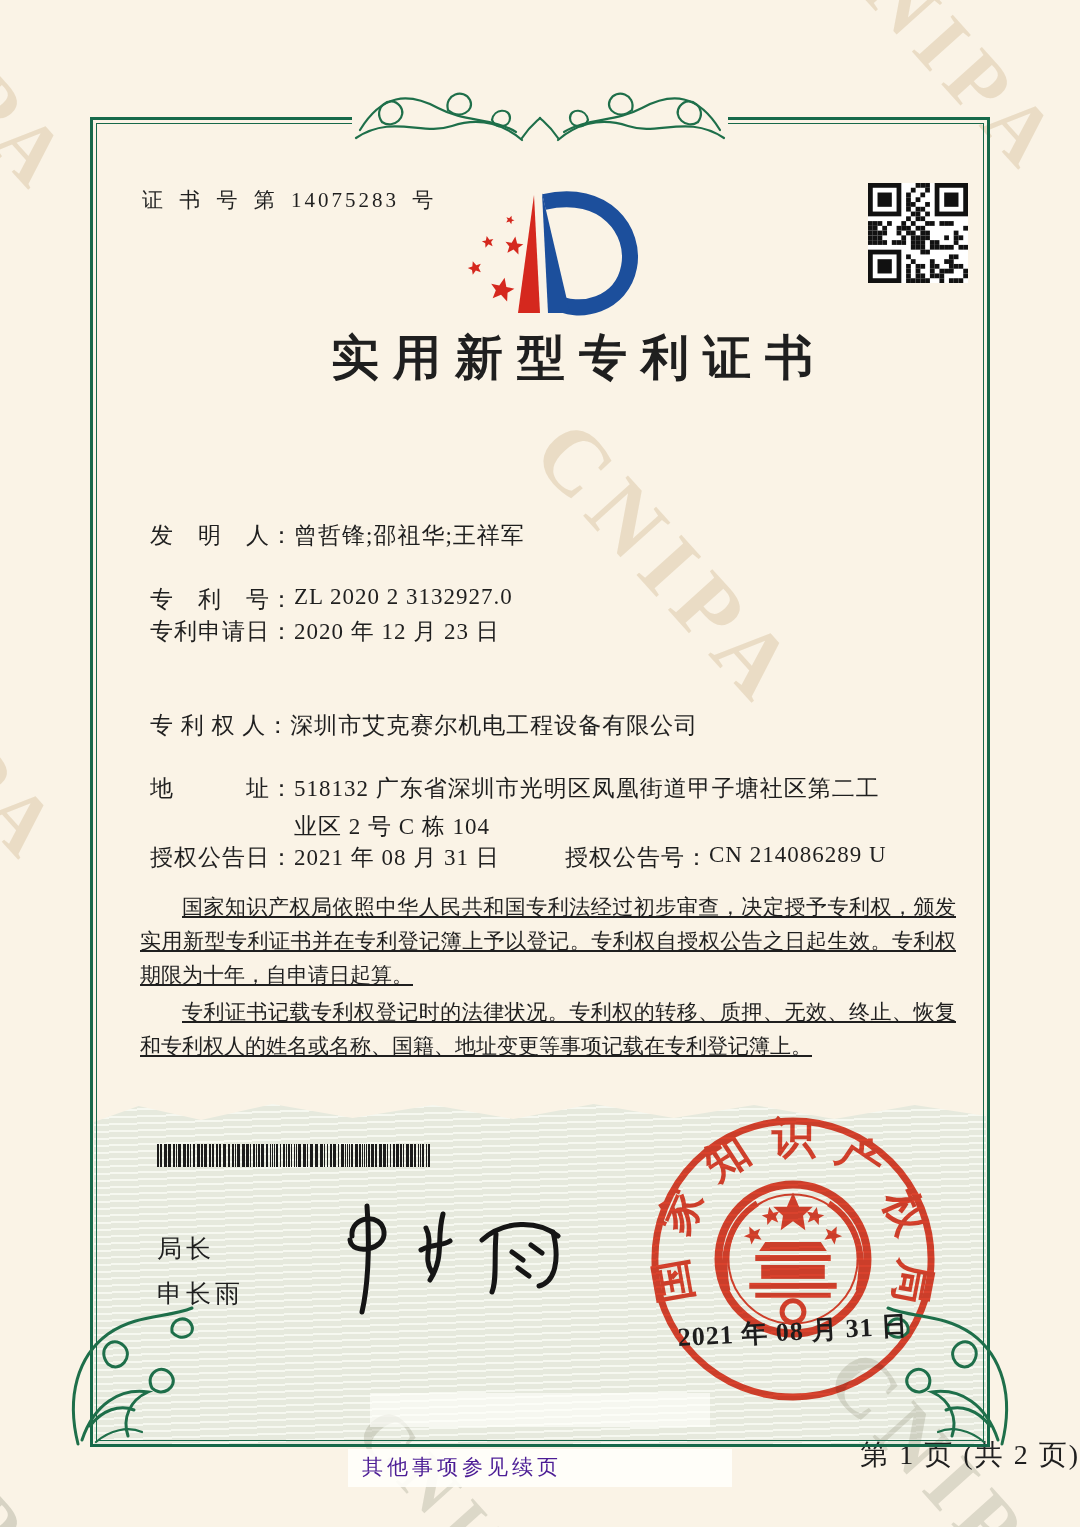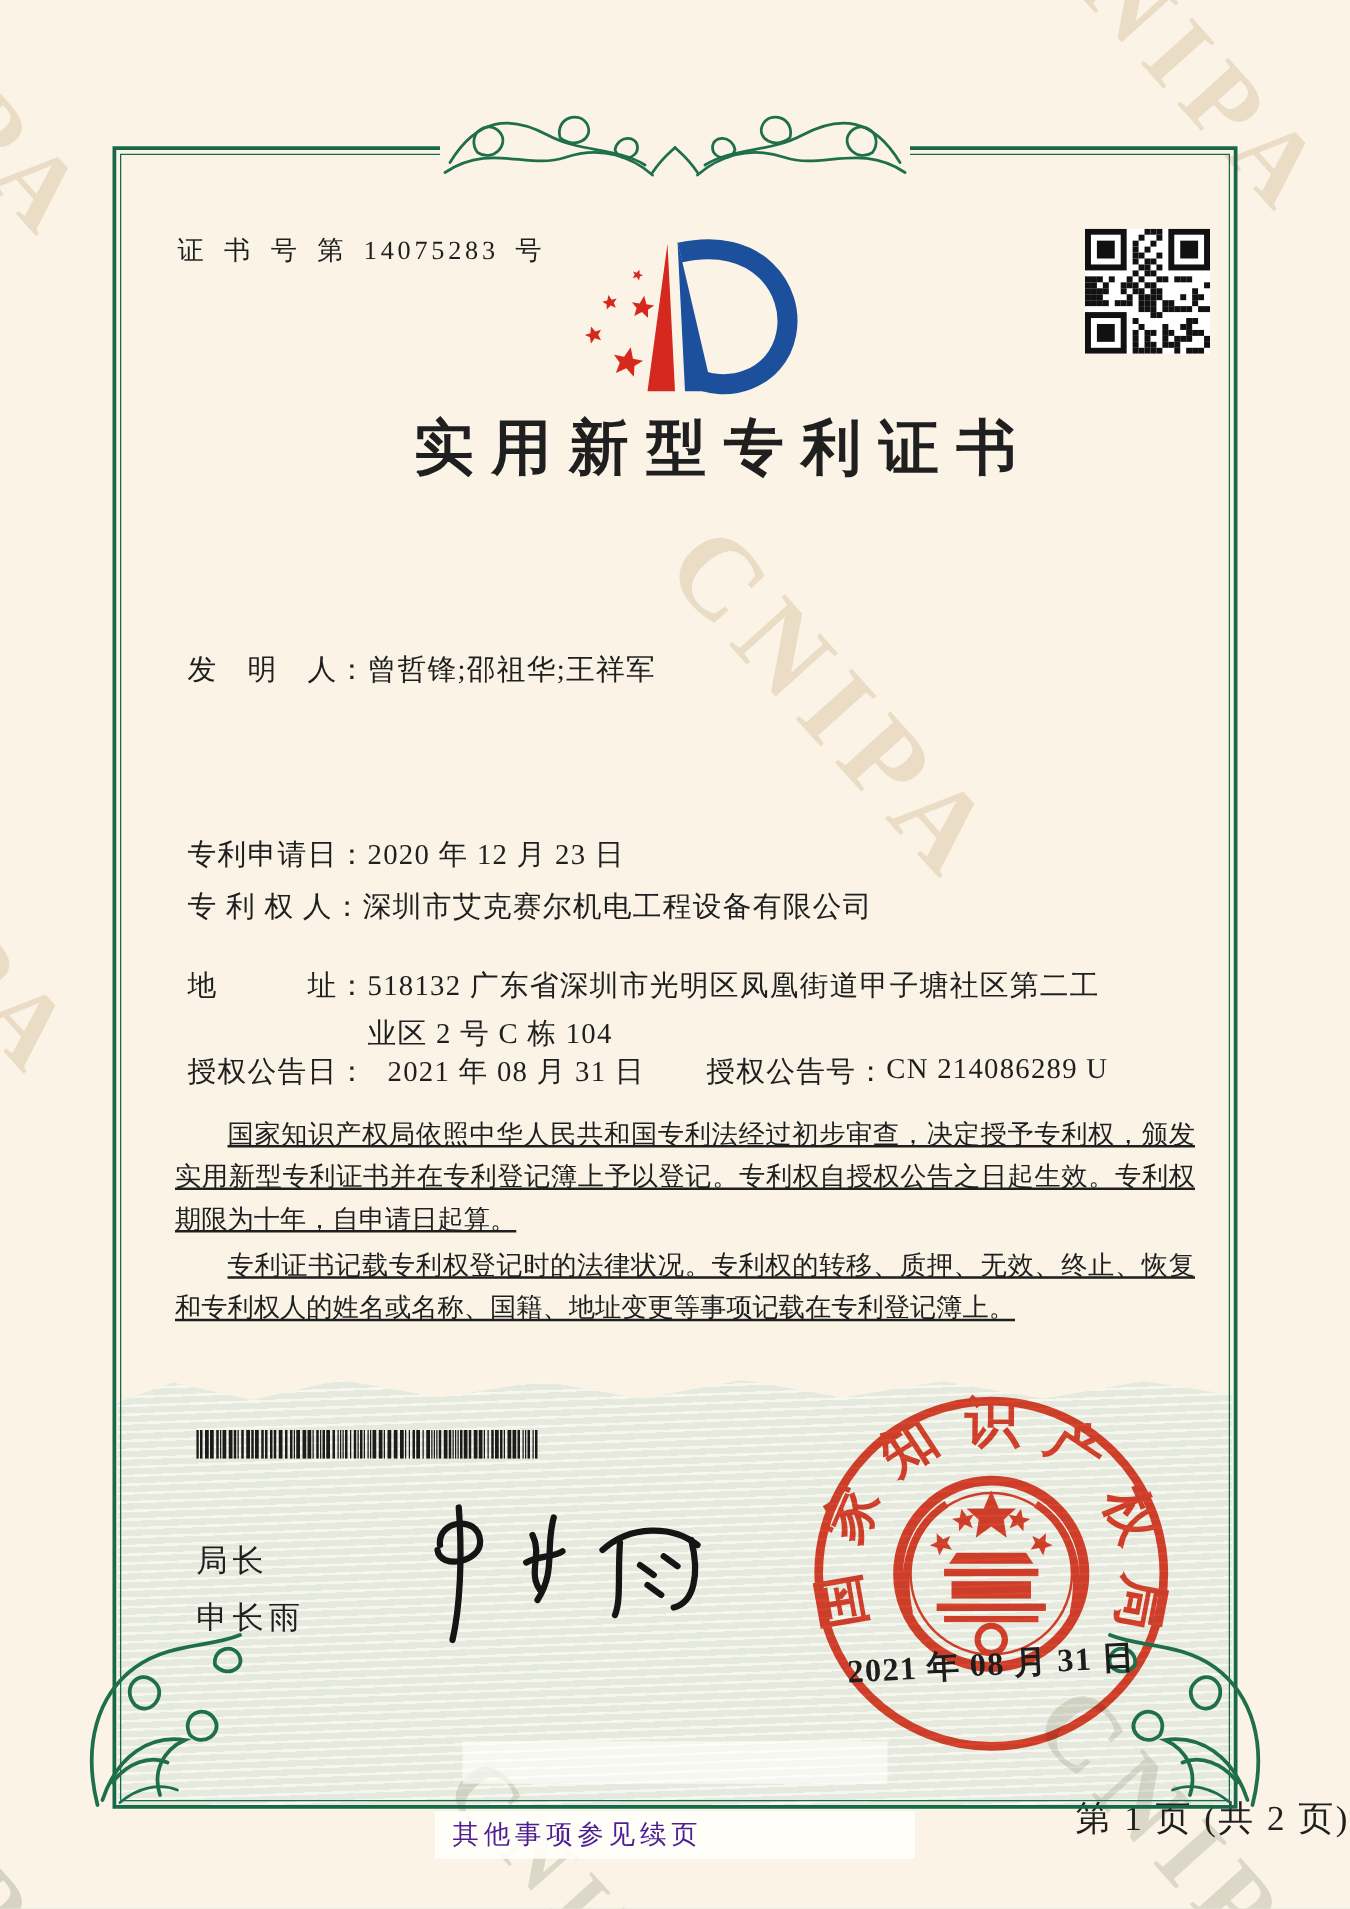--- a/index.html
+++ b/index.html
@@ -41,21 +41,21 @@
   #qr{position:absolute;left:868px;top:183px;width:100px;height:100px;background:#fff;
       z-index:3;}
   #title{position:absolute;left:0;top:326px;width:1080px;text-align:center;font-size:48px;
       font-weight:bold;letter-spacing:14px;text-indent:14px;z-index:3;padding-left:32px;}
 
   
   .row{position:absolute;left:150px;font-size:23px;z-index:3;display:flex;
       letter-spacing:1px;}
   .flabel{white-space:pre;}
   .fvalue{white-space:pre-line;}
-  #row-grant{width:800px;gap:16px;}
+  #row-grant{width:800px;}
   #grant-no-pair{position:absolute;left:415px;top:0;display:flex;}
 
   
   #paras{position:absolute;left:140px;top:890px;width:816px;font-size:21px;
       line-height:34px;text-align:justify;z-index:3;}
   #paras p{margin:0 0 3px 0;text-indent:2em;text-decoration:underline;}
 
   
   #barcode{position:absolute;left:157px;top:1144px;width:275px;height:23px;z-index:3;}
   #director-title{position:absolute;left:157px;top:1232px;font-size:25px;
@@ -303,21 +303,25 @@
         <rect x="90.47619047619048" y="95.23809523809524" width="4.761904761904762" height="4.761904761904762" fill="#111"></rect>
       </svg>
   </div>
 
   <div id="title">实用新型专利证书</div>
 
   <div class="row" style="top:520px">
     <span class="flabel">发　明　人：</span>
     <span class="fvalue">曾哲锋;邵祖华;王祥军</span>
   </div>
-  <div class="row" style="top:668px">
+  <div class="row" style="top:584px">
+    <span class="flabel">专　利　号：</span>
+    <span class="fvalue">ZL 2020 2 3132927.0</span>
+  </div>
+  <div class="row" style="top:616px">
     <span class="flabel">专利申请日：</span>
     <span class="fvalue">2020 年 12 月 23 日</span>
   </div>
   <div class="row" style="top:710px">
     <span class="flabel">专 利 权 人：</span>
     <span class="fvalue">深圳市艾克赛尔机电工程设备有限公司</span>
   </div>
   <div class="row" style="top:770px;line-height:38px">
     <span class="flabel">地　　　址：</span>
     <span class="fvalue">518132 广东省深圳市光明区凤凰街道甲子塘社区第二工

